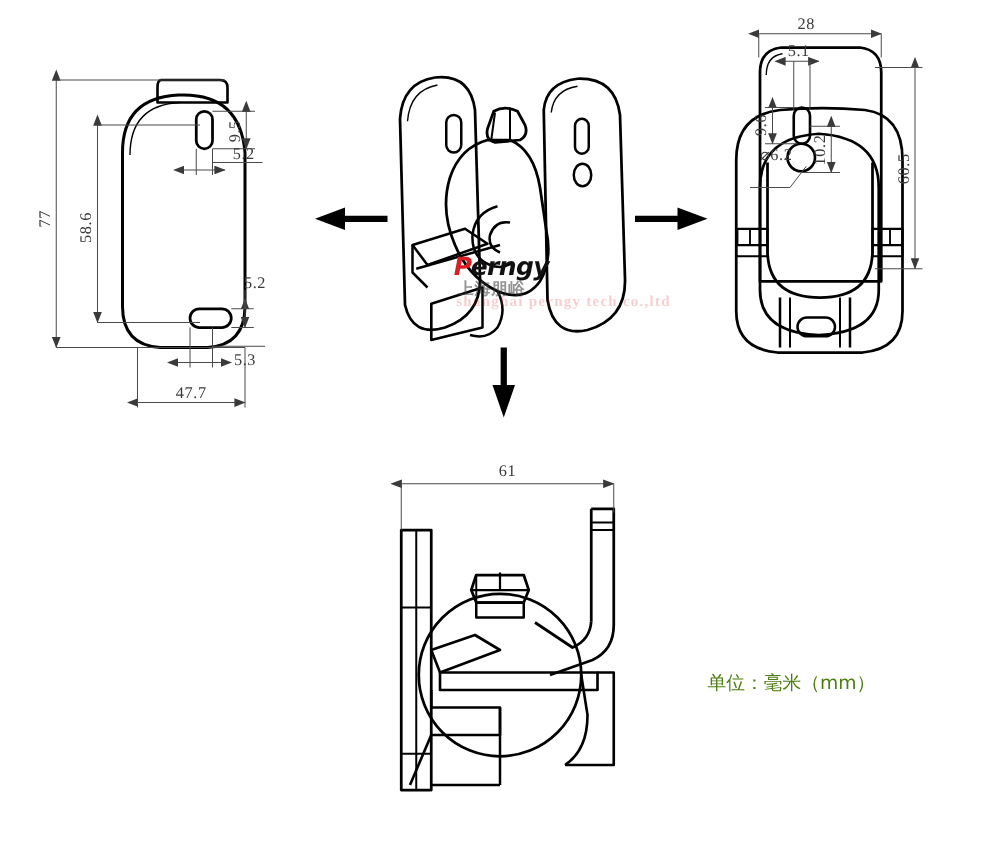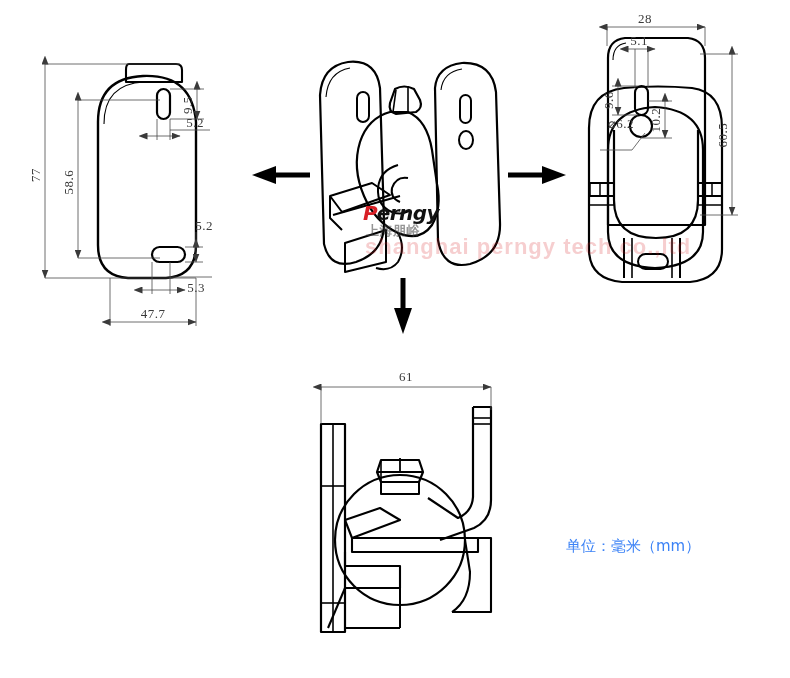--- a/index.html
+++ b/index.html
@@ -15,37 +15,37 @@
     font-family:"Liberation Serif", serif;
     font-size:13px;fill:#3a3a3a;letter-spacing:0.5px;
   }
   .dim-text-v{
     font-family:"Liberation Serif", serif;
     font-size:13px;fill:#3a3a3a;letter-spacing:0.5px;
   }
   .unit-note{
     position:absolute;left:566px;top:537px;
     font-family:"DejaVu Sans", sans-serif;
-    font-size:15px;color:#3b82f6;white-space:nowrap;
+    font-size:15px;color:#4d7c0f;white-space:nowrap;
   }
   .wm{
     position:absolute;pointer-events:none;user-select:none;
   }
   #wm-brand{
     left:363px;top:201px;
     font-family:"DejaVu Sans", sans-serif;
     font-style:italic;font-weight:bold;font-size:20px;
     letter-spacing:-0.5px;
   }
   #wm-brand .p1{color:#d81f26;}
   #wm-brand .p2{color:#111111;}
   #wm-sub{
     left:365px;top:234px;
-    font-family:Liberation Sans, sans-serif;
-    font-weight:bold;font-size:22px;
+    font-family:Liberation Serif, serif;
+    font-weight:bold;font-size:12px;
     color:rgba(216,31,38,0.22);
     letter-spacing:1px;white-space:nowrap;
   }
   #wm-tag{
     left:366px;top:222px;
     font-family:"DejaVu Sans", sans-serif;
     font-weight:bold;font-size:13px;
     color:rgba(60,60,60,0.55);letter-spacing:0.5px;
   }
 </style>

